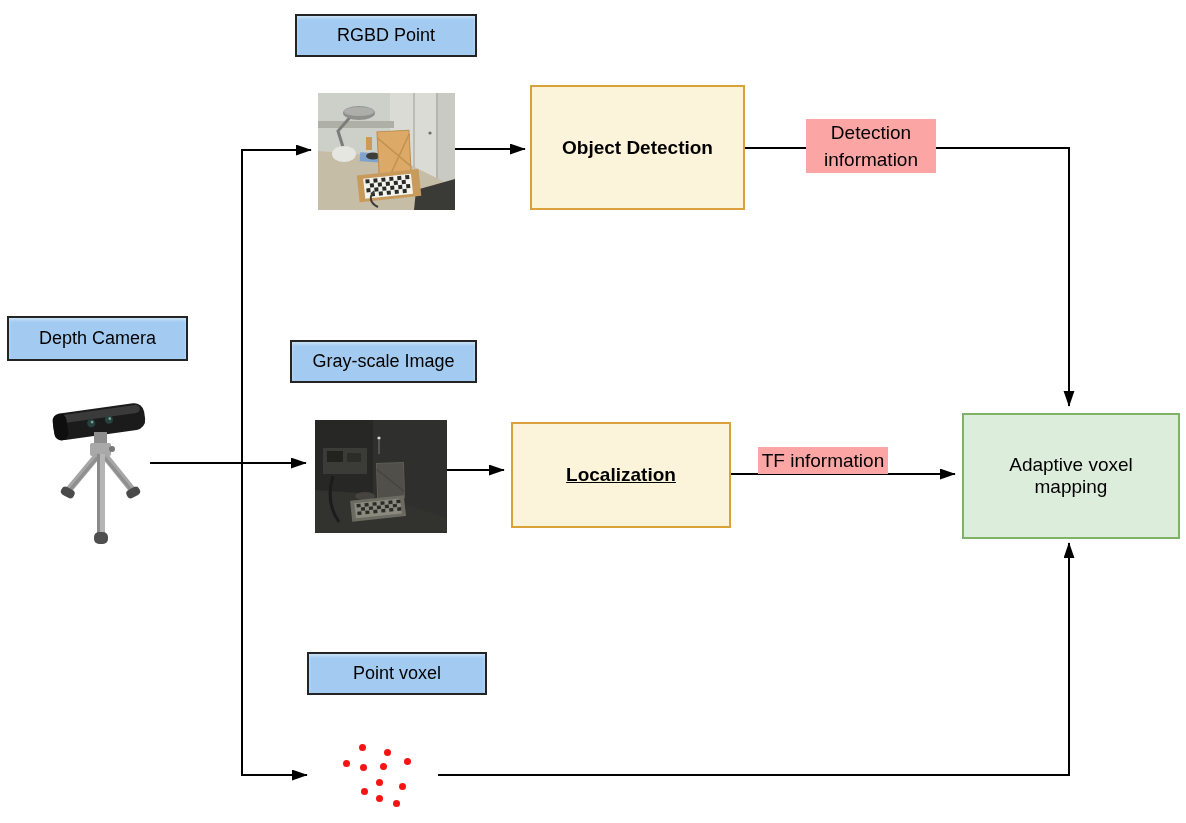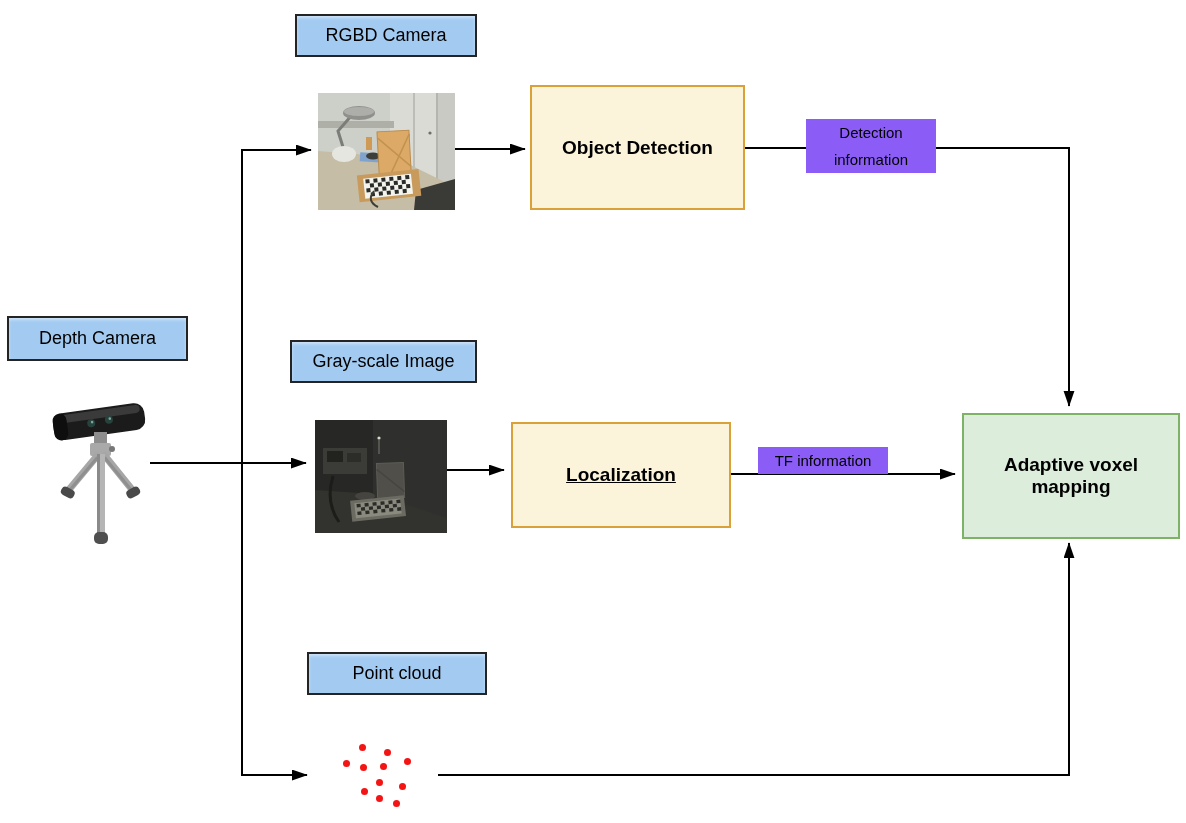--- a/index.html
+++ b/index.html
@@ -21,25 +21,25 @@
   .process-box{
     position:absolute;display:flex;align-items:center;justify-content:center;
     background:var(--process_fill,#FBF3DA);
     border:2px solid var(--process_border,#D9A137);
     font-size:19px;font-weight:bold;text-align:right;box-sizing:border-box;
   }
   .result-box{
     position:absolute;display:flex;align-items:center;justify-content:center;
     background:var(--result_fill,#DCEDDB);
     border:2px solid var(--result_border,#7EB267);
-    font-size:19px;font-weight:bold;text-align:center;box-sizing:border-box;
+    font-size:19px;font-weight:normal;text-align:center;box-sizing:border-box;
   }
   .result-box span{display:block;width:160px;}
   .edge-label{
-    position:absolute;background:#8b5cf6;font-size:15px;line-height:27px;
+    position:absolute;background:#fca5a5;font-size:19px;line-height:27px;
     text-align:center;box-sizing:border-box;
   }
   .photo{position:absolute;}
   .photo svg{display:block;}
   .pc-dot{
     position:absolute;width:7px;height:7px;border-radius:50%;
     background:var(--point_dot,#F51414);
   }
   #point-cloud-dots{position:absolute;left:0;top:0;width:1186px;height:823px;pointer-events:none;}
 </style>
@@ -57,24 +57,24 @@
     <path class="edge" d="M150 463 H306" marker-end="url(#ah)"></path>
     <path class="edge" d="M242 463 V150 H311" marker-end="url(#ah)"></path>
     <path class="edge" d="M242 463 V775 H307" marker-end="url(#ah)"></path>
     <path class="edge" d="M455 149 H525" marker-end="url(#ah)"></path>
     <path class="edge" d="M745 148 H1069 V406" marker-end="url(#ah)"></path>
     <path class="edge" d="M447 470 H504" marker-end="url(#ah)"></path>
     <path class="edge" d="M731 474 H955" marker-end="url(#ah)"></path>
     <path class="edge" d="M438 775 H1069 V543" marker-end="url(#ah)"></path>
   </svg>
 
-  <div class="data-label" style="left:295px;top:14px;width:182px;height:43px;">RGBD Camera</div>
+  <div class="data-label" style="left:295px;top:14px;width:182px;height:43px;">RGBD Point</div>
   <div class="data-label" style="left:7px;top:316px;width:181px;height:45px;">Depth Camera</div>
   <div class="data-label" style="left:290px;top:340px;width:187px;height:43px;">Gray-scale Image</div>
-  <div class="data-label" style="left:307px;top:652px;width:180px;height:43px;">Point cloud</div>
+  <div class="data-label" style="left:307px;top:652px;width:180px;height:43px;">Point voxel</div>
 
   <div class="process-box" style="left:530px;top:85px;width:215px;height:125px;">Object Detection</div>
   <div class="process-box" style="left:511px;top:422px;width:220px;height:106px;text-decoration:underline;">Localization</div>
 
   <div class="result-box" style="left:962px;top:413px;width:218px;height:126px;">
     <span>Adaptive voxel mapping</span>
   </div>
 
   <div class="edge-label" style="left:806px;top:119px;width:130px;">Detection information</div>
   <div class="edge-label" style="left:758px;top:447px;width:130px;">TF information</div>

